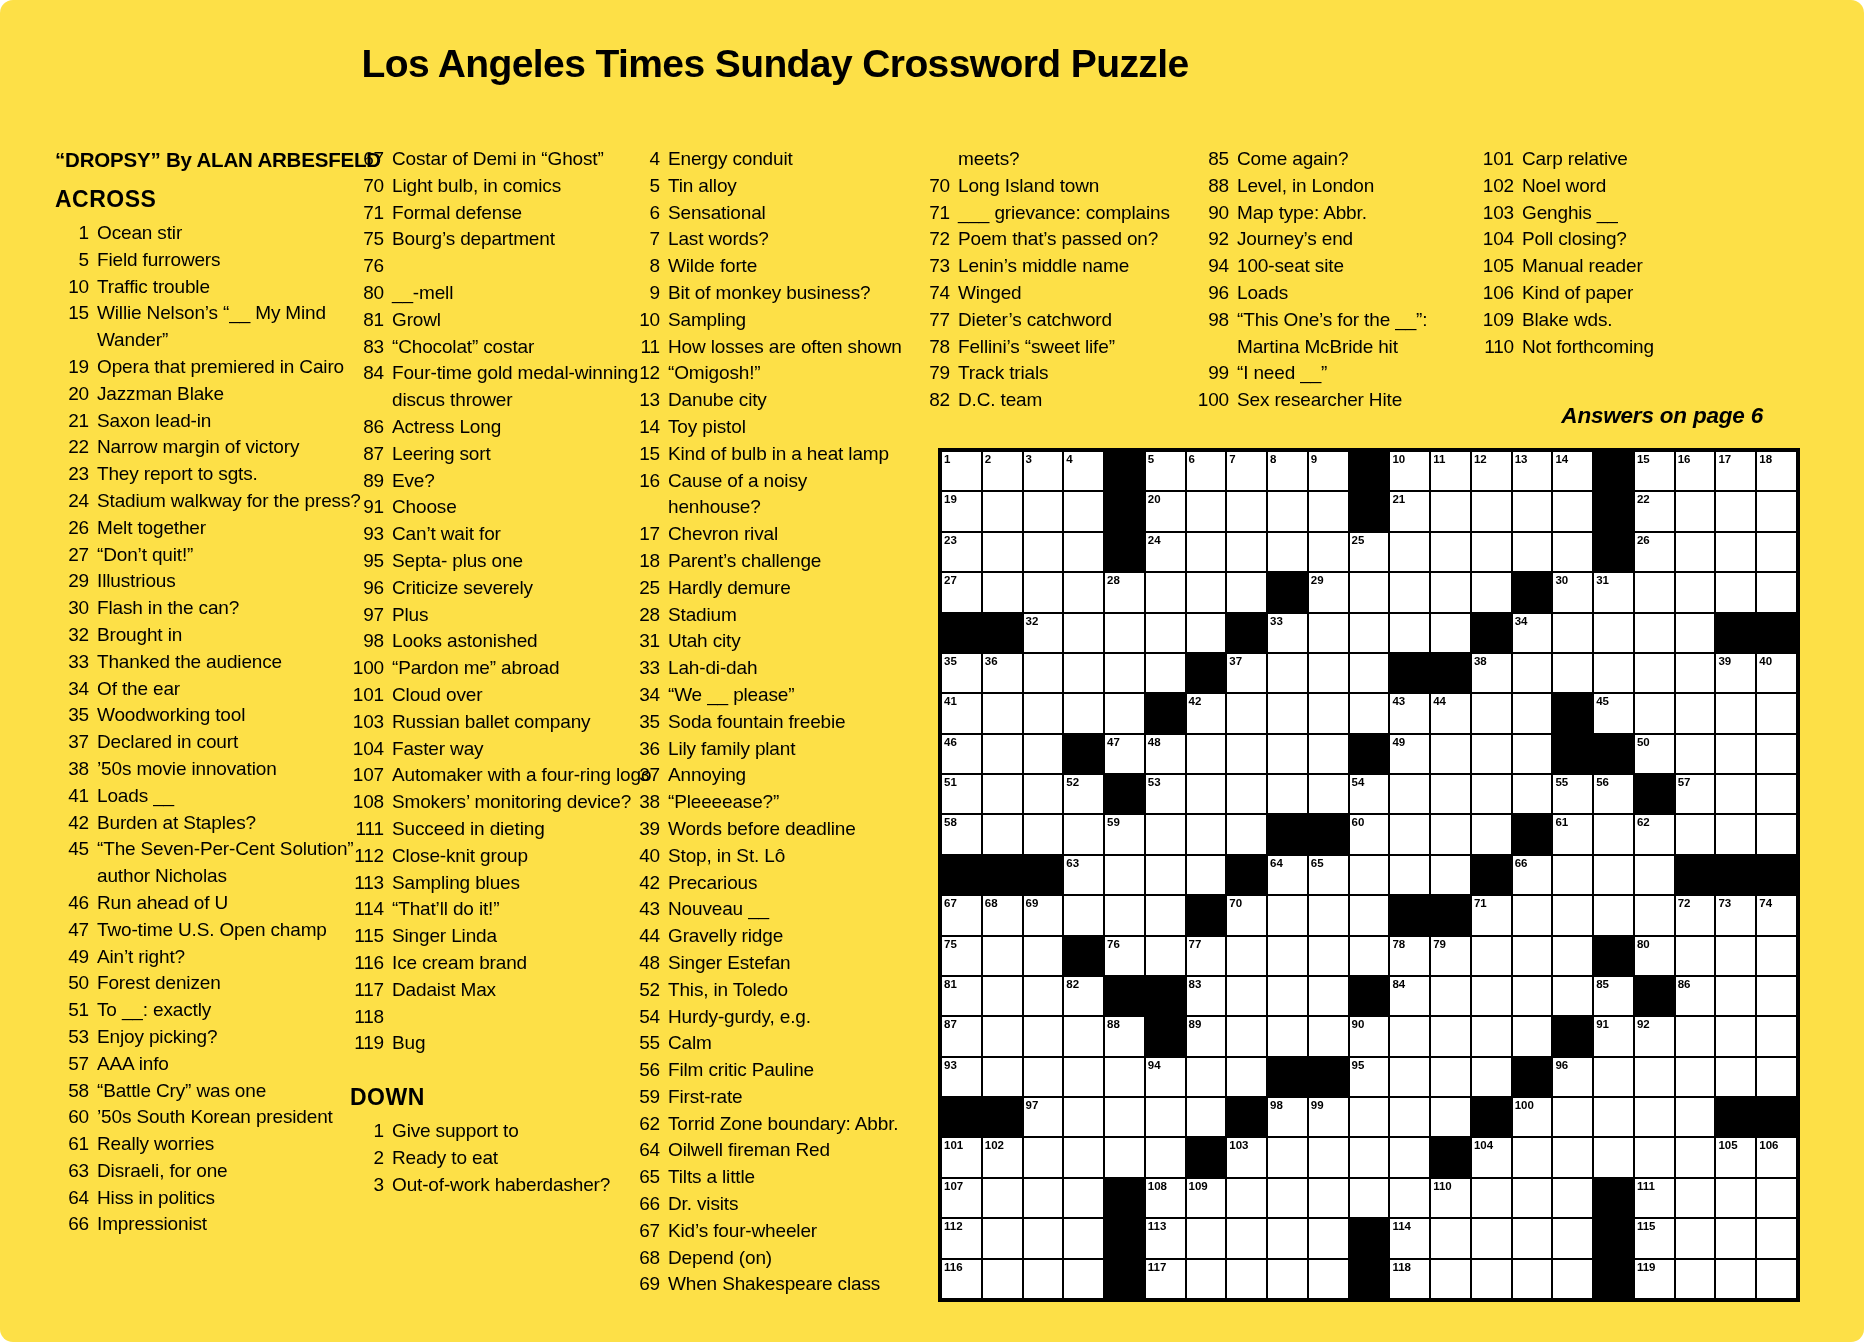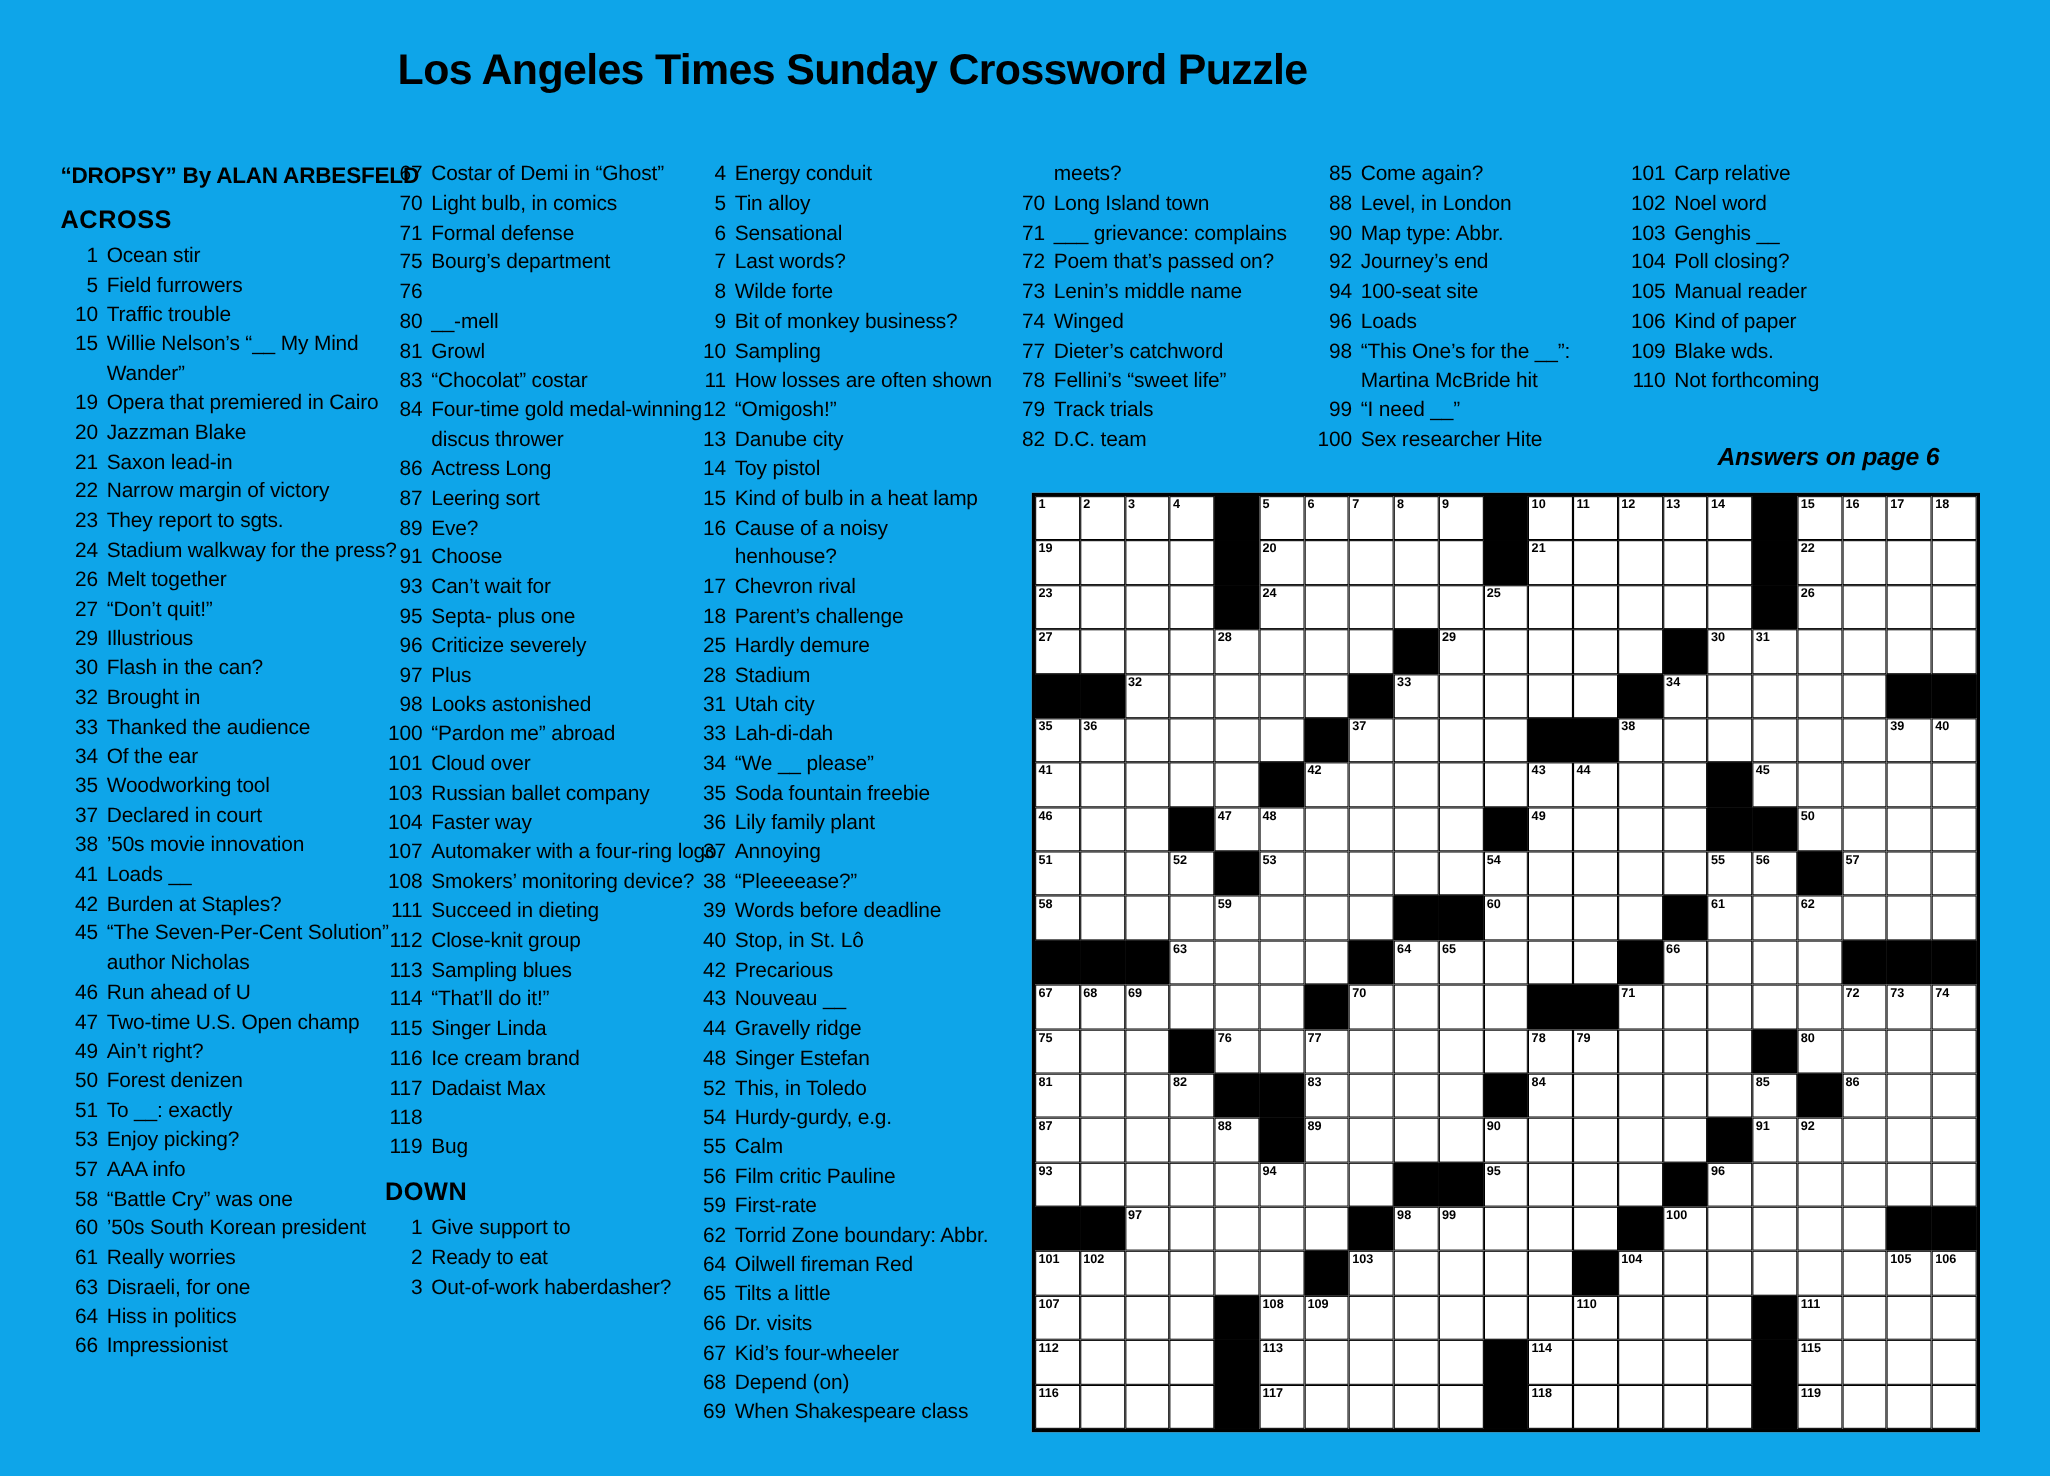--- a/index.html
+++ b/index.html
@@ -1,37 +1,37 @@
 <!DOCTYPE html>
 <html><head>
 <meta charset="utf-8">
 <style>
   * { margin:0; padding:0; box-sizing:border-box; }
   body { background:#fff; }
-  .page { position:relative; width:1864px; height:1342px; background:#0ea5e9;
-          font-family:"Liberation Sans", sans-serif; color:#000; overflow:hidden; }
+  .page { position:relative; width:1864px; height:1342px; background:#fde047;
+          font-family:"Liberation Sans", sans-serif; color:#000; overflow:hidden;border-radius:13px; }
 
   .title { position:absolute; top:42px; left:0; width:1550px; text-align:center;
            font-size:39px; font-weight:700; letter-spacing:-0.6px; }
   .subtitle { position:absolute; top:88px; left:0; width:1550px; text-align:center;
               font-size:18.5px; }
 
   .clue-col { position:absolute; top:146px; }
   .clue-col:nth-child(1){ left:55px;  width:310px; }
   .clue-col:nth-child(2){ left:350px; width:302px; }
   .clue-col:nth-child(3){ left:626px; width:277px; }
   .clue-col:nth-child(4){ left:916px; width:267px; }
   .clue-col:nth-child(5){ left:1195px;width:267px; }
   .clue-col:nth-child(6){ left:1480px;width:242px; }
 
   .byline { font-weight:700; font-size:20.5px; line-height:27px; margin-bottom:13px;
             white-space:nowrap; letter-spacing:-0.2px; }
   .clue-header { font-weight:800; font-size:23px; line-height:27px; margin-bottom:7px;
                  letter-spacing:0.5px; }
-  .clue + .clue-header { margin-top:13px; }
+  .clue + .clue-header { margin-top:27px; }
 
   .clue { display:flex; font-size:19px; line-height:26.8px; letter-spacing:-0.15px; }
   .cnum2 { width:42px; text-align:right; padding-right:8px; flex:none; }
   .ctext { flex:1; }
 
   .answers-note { position:absolute; top:403px; left:1453px; width:310px; text-align:right;
                   font-size:22.5px; font-weight:700; font-style:italic; letter-spacing:-0.2px; }
 
   .grid { position:absolute; left:938px; top:448px; width:862px; height:854px;
           display:grid; grid-template-columns:repeat(21,1fr); grid-template-rows:repeat(21,1fr);

